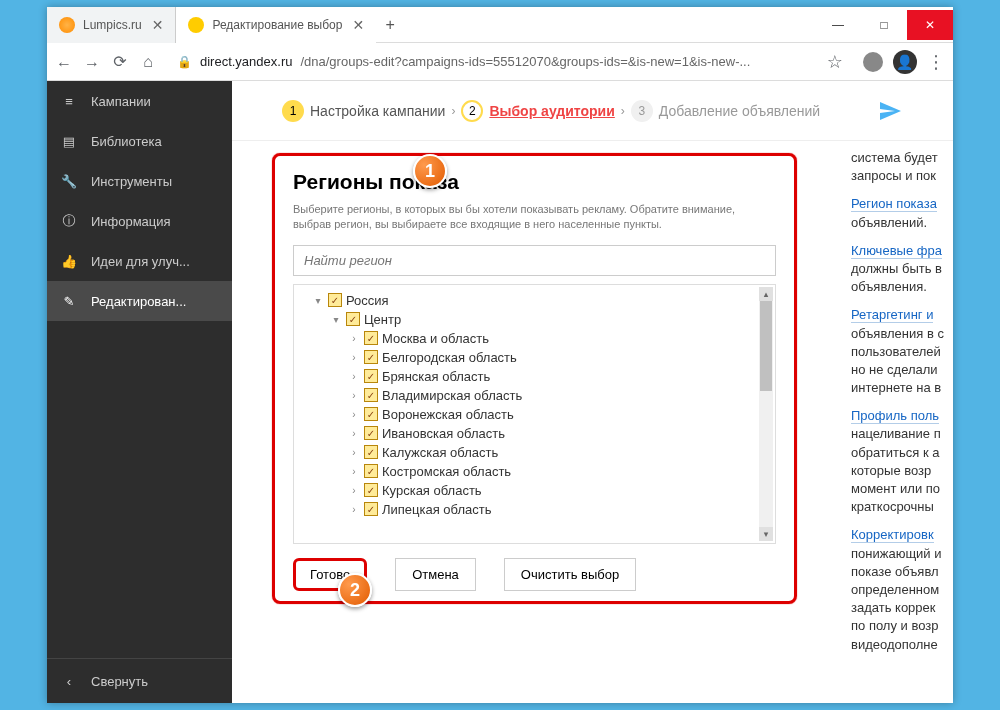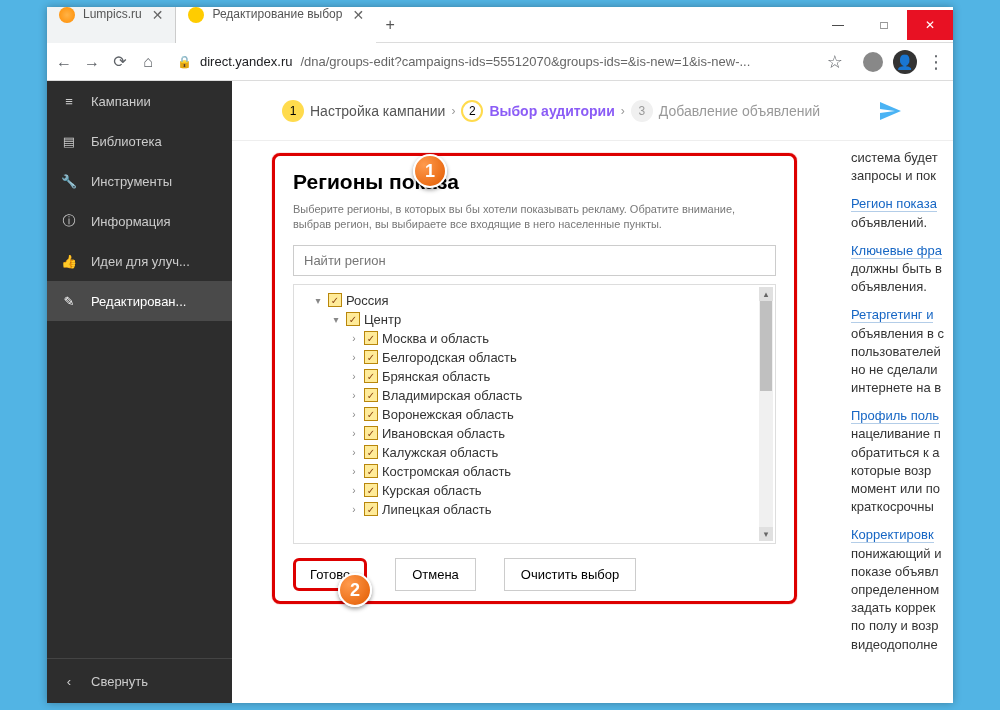--- a/index.html
+++ b/index.html
@@ -1,19 +1,19 @@
 <!DOCTYPE html>
 <html><head>
 <meta charset="utf-8">
 <style>
 * { box-sizing: border-box; margin: 0; padding: 0; font-family: Arial, sans-serif; }
 body { width: 1000px; height: 710px; background: #52b4e4; overflow: hidden; position: relative; }
 .window { position: absolute; top: 7px; left: 47px; right: 47px; bottom: 7px; background: #fff; box-shadow: 0 0 8px rgba(0,0,0,0.3); display: flex; flex-direction: column; }
 .titlebar { height: 36px; background: #fff; display: flex; align-items: center; border-bottom: 1px solid #dcdcdc; }
-.tab { height: 36px; display: flex; padding: 0 12px; font-size: 12px; color: #555; position: relative; }
+.tab { height: 36px; display: flex; align-items: center; padding: 0 12px; font-size: 12px; color: #555; position: relative; }
 .tab.active { background: #fff; }
 .tab.inactive { background: #f1f3f4; border-right: 1px solid #ccc; }
 .tab .favicon { width: 16px; height: 16px; margin-right: 8px; border-radius: 50%; }
 .fav-orange { background: radial-gradient(circle, #ffb347, #ff8c00); }
 .fav-yellow { background: #ffcc00; border-radius: 2px; }
 .tab-close { margin-left: 10px; color: #666; font-size: 14px; cursor: pointer; }
 .newtab { width: 28px; text-align: center; font-size: 16px; color: #555; cursor: pointer; }
 .winbtns { margin-left: auto; display: flex; }
 .winbtn { width: 46px; height: 30px; display: flex; align-items: center; justify-content: center; font-size: 12px; color: #333; }
 .winbtn.close { background: #e81123; color: #fff; }
@@ -32,29 +32,29 @@
 .side-item.active { background: #4a4a4a; color: #fff; }
 .side-icon { width: 16px; height: 16px; display:flex;align-items:center;justify-content:center; }
 .side-collapse { margin-top: auto; display: flex; align-items: center; padding: 14px; gap: 14px; border-top: 1px solid #444; }
 .main { flex: 1; background: #fff; display: flex; flex-direction: column; overflow: hidden; position: relative; }
 .steps { height: 60px; display: flex; align-items: center; padding: 0 50px; gap: 6px; font-size: 14px; border-bottom: 1px solid #eee; }
 .step-num { width: 22px; height: 22px; border-radius: 50%; display: inline-flex; align-items: center; justify-content: center; font-size: 12px; }
 .step-num.done { background: #ffdb4d; color: #000; }
 .step-num.current { background: #fff; border: 2px solid #ffdb4d; color: #000; }
 .step-num.future { background: #f0f0f0; color: #999; }
 .step-label { color: #555; }
-.step-label.current { font-weight: bold; color: #8b5cf6; }
+.step-label.current { font-weight: bold; color: #ef4444; text-decoration: underline; }
 .step-arrow { color: #999; font-size: 12px; }
 .send-icon { margin-left: auto; width: 26px; height: 26px; display:flex;align-items:center;justify-content:center; }
 .main-body { flex: 1; display: flex; overflow: hidden; }
 .dialog-wrap { flex: 1; padding: 12px 0 0 40px; position: relative; }
 .dialog { width: 525px; border: 3px solid #d00; border-radius: 8px; padding: 14px 18px 10px 18px; position: relative; box-shadow: 0 0 1px #d00; }
 .dialog-title { font-size: 21px; font-weight: bold; margin-bottom: 8px; }
 .dialog-desc { font-size: 11px; color: #777; line-height: 1.4; margin-bottom: 12px; }
-.search-box { width: 100%; border: 1px solid #ccc; padding: 7px 10px; font-size: 13px; color: #4c1d95; margin-bottom: 8px; }
+.search-box { width: 100%; border: 1px solid #ccc; padding: 7px 10px; font-size: 13px; color: #4c1d95; margin-bottom: 8px; font-style: italic; }
 .tree-box { border: 1px solid #ddd; height: 260px; overflow: hidden; padding: 6px 4px; font-size: 13px; position: relative; }
 .tree-row { display: flex; align-items: center; padding: 2px 0; gap: 4px; }
 .tree-toggle { width: 12px; color: #888; font-size: 10px; cursor: pointer; text-align:center; }
 .tree-check { width: 14px; height: 14px; background: #ffeb99; border: 1px solid #b8860b; display: inline-flex; align-items: center; justify-content: center; font-size: 10px; color: #8b4513; }
 .tree-label { color: #333; }
 .indent-1 { padding-left: 14px; }
 .indent-2 { padding-left: 32px; }
 .indent-3 { padding-left: 50px; }
 .tree-scroll { position: absolute; right: 2px; top: 2px; bottom: 2px; width: 14px; background: #f0f0f0; }
 .tree-scroll-arrow { height: 14px; display:flex;align-items:center;justify-content:center;font-size:9px;color:#666;background:#e0e0e0; }

